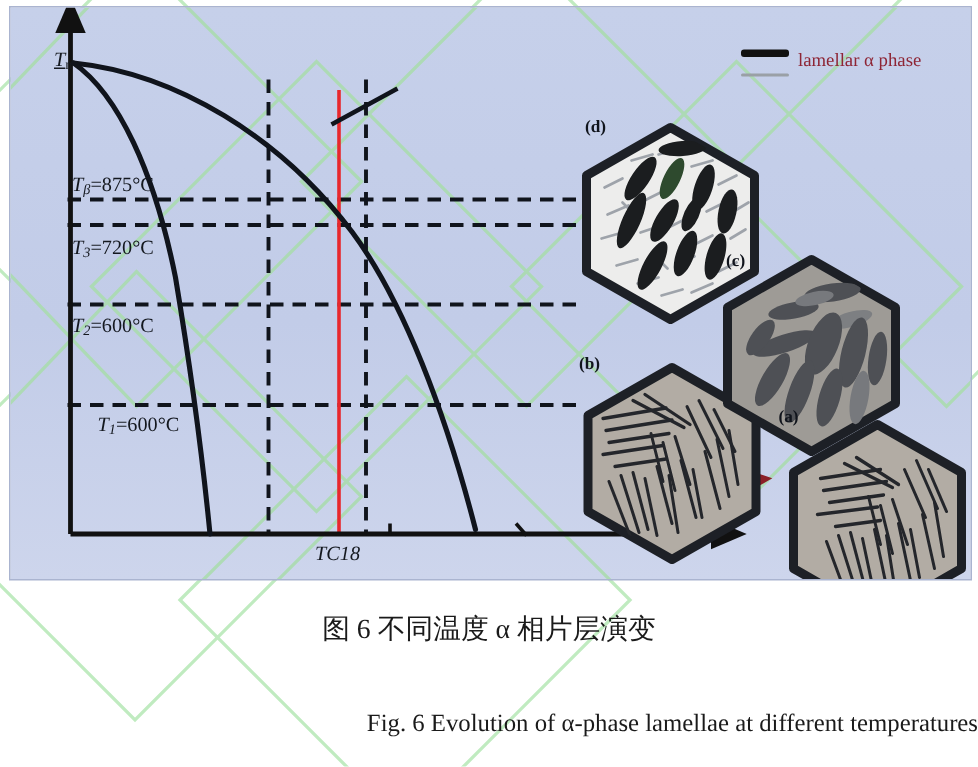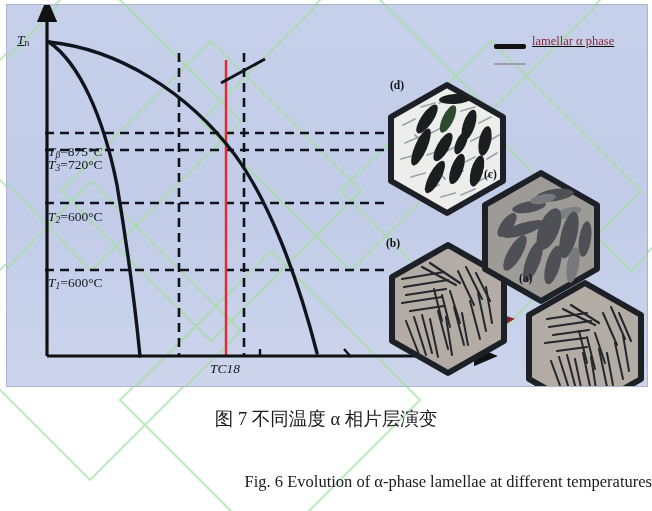--- a/index.html
+++ b/index.html
@@ -14,38 +14,38 @@
   #panel-wm{position:absolute;left:0;top:0;width:640px;height:381px;}
 
   #plot{position:absolute;left:0;top:0;width:640px;height:381px;}
 
   .lbl{position:absolute;color:#14181f;white-space:nowrap;z-index:4;}
   .tlabel{font-size:13.5px;font-style:italic;}
   .tlabel i{font-style:italic;}
   .tlabel .sub{font-size:9.5px;font-style:italic;vertical-align:-0.22em;}
   .tlabel .nrm{font-style:normal;}
 
-  #t-n{left:10px;top:27px;text-decoration:underline;}
-  #t-beta{left:41px;top:110px;margin-top:29px;}
+  #t-n{left:29px;top:27px;text-decoration:underline;}
+  #t-beta{left:41px;top:110px;}
   #t-3{left:41px;top:152px;}
   #t-2{left:41px;top:204px;}
-  #t-1{left:41px;top:270px;}
+  #t-1{left:41px;top:270px;padding-left:17px;}
 
   #meta-lab{left:260px;top:31px;font-size:13.5px;}
   #tc18-lab{left:203px;top:356px;font-size:13.5px;font-style:italic;}
   #xaxis-lab{left:258px;top:356px;font-size:13.5px;}
 
   .hexlab{position:absolute;font-size:11.5px;font-weight:bold;color:#10141c;z-index:6;}
   #hl-d{left:383px;top:74px;}
   #hl-c{left:477px;top:163px;}
   #hl-b{left:379px;top:232px;}
   #hl-a{left:512px;top:267px;}
 
   #legend{position:absolute;left:487px;top:28px;z-index:7;}
-  .leg-row{display:flex;align-items:flex-end;height:16px;text-decoration:underline;}
+  .leg-row{display:flex;align-items:flex-start;height:16px;}
   .leg-txt{font-size:12.5px;color:#8e2535;white-space:nowrap;margin-left:6px;}
   .sw{width:32px;height:5px;background:#111;border-radius:2px;}
   .sw.thin{height:1.6px;background:#9aa0a6;}
 
   #cap-cn{position:absolute;left:0;top:406px;width:652px;text-align:center;
           font-size:18.5px;color:#1a1a1a;z-index:3;}
   #cap-en{position:absolute;left:0;top:472px;width:652px;text-align:right;
           font-size:16.5px;color:#1a1a1a;z-index:3;}
 </style>
 </head>
@@ -284,14 +284,14 @@
       <span class="sw"></span>
       <span class="leg-txt">lamellar α phase</span>
     </div>
     <div class="leg-row">
       <span class="sw thin"></span>
     </div>
   </div>
 
 </div>
 
-<div id="cap-cn">图 7  不同温度 α 相片层演变</div>
+<div id="cap-cn">图 6  不同温度 α 相片层演变</div>
 <div id="cap-en">Fig. 6 Evolution of α-phase lamellae at different temperatures</div>
 
 </body></html>

